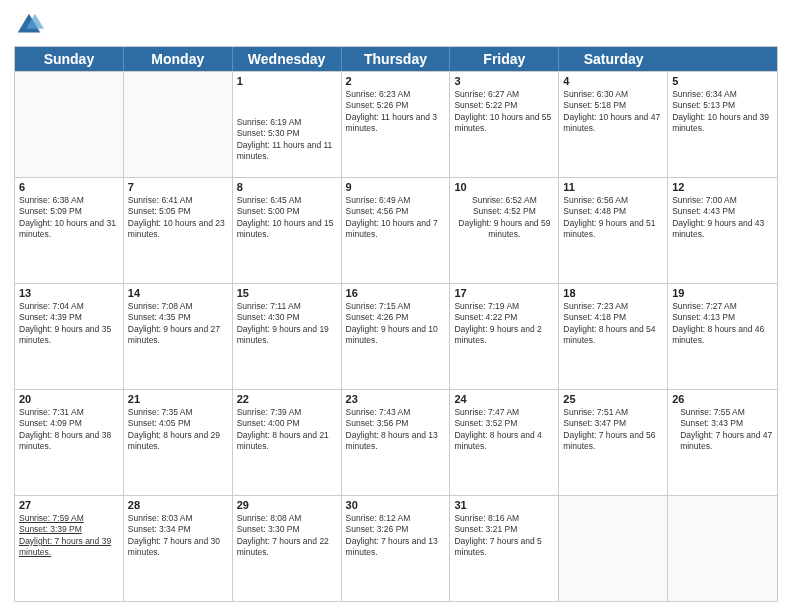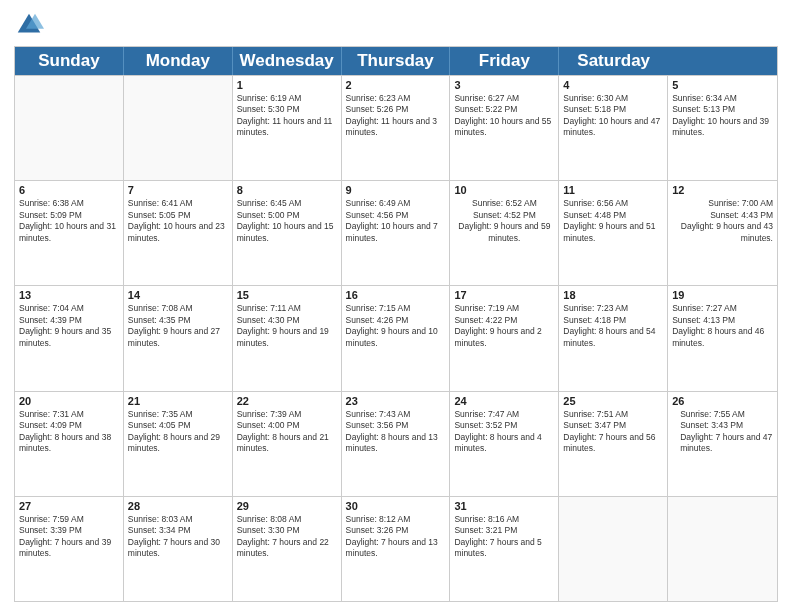--- a/index.html
+++ b/index.html
@@ -65,21 +65,21 @@
       flex-direction: column;
       border: 1px solid #ccc;
     }
     .cal-header {
       display: grid;
       grid-template-columns: repeat(7, 1fr);
       background: #2e6da4;
     }
     .cal-header-cell {
       color: #fff;
-      font-size: 17px;
+      font-size: 14px;
       font-weight: bold;
       text-align: center;
       padding: 4px 2px;
       border-right: 1px solid #5590c0;
     }
     .cal-header-cell:last-child { border-right: none; }
     .cal-body {
       flex: 1;
       display: flex;
       flex-direction: column;
@@ -143,21 +143,21 @@
         <div class="cal-header-cell">Thursday</div>
         <div class="cal-header-cell">Friday</div>
         <div class="cal-header-cell">Saturday</div>
       </div>
     <div class="cal-body">
     <div class="cal-row">
           <div class="cal-cell empty"></div>
           <div class="cal-cell empty"></div>
           <div class="cal-cell">
             <div class="cell-day">1</div>
-            <div class="cell-info" style="white-space: pre-line;">Sunrise: 6:19 AM
+            <div class="cell-info" style="white-space: pre-line; margin-top: 28px;">Sunrise: 6:19 AM
 Sunset: 5:30 PM
 Daylight: 11 hours and 11 minutes.</div>
           </div>
           <div class="cal-cell">
             <div class="cell-day">2</div>
             <div class="cell-info" style="white-space: pre-line;">Sunrise: 6:23 AM
 Sunset: 5:26 PM
 Daylight: 11 hours and 3 minutes.</div>
           </div>
           <div class="cal-cell">
@@ -211,21 +211,21 @@
 Daylight: 9 hours and 59 minutes.</div>
           </div>
           <div class="cal-cell">
             <div class="cell-day">11</div>
             <div class="cell-info" style="white-space: pre-line;">Sunrise: 6:56 AM
 Sunset: 4:48 PM
 Daylight: 9 hours and 51 minutes.</div>
           </div>
           <div class="cal-cell">
             <div class="cell-day">12</div>
-            <div class="cell-info" style="white-space: pre-line; text-align: right;">Sunrise: 7:00 AM
+            <div class="cell-info" style="white-space: pre-line;">Sunrise: 7:00 AM
 Sunset: 4:43 PM
 Daylight: 9 hours and 43 minutes.</div>
           </div>
         </div>
         <div class="cal-row">
           <div class="cal-cell">
             <div class="cell-day">13</div>
             <div class="cell-info" style="white-space: pre-line;">Sunrise: 7:04 AM
 Sunset: 4:39 PM
 Daylight: 9 hours and 35 minutes.</div>
@@ -307,21 +307,21 @@
           <div class="cal-cell">
             <div class="cell-day">26</div>
             <div class="cell-info" style="white-space: pre-line; margin-left: 8px;">Sunrise: 7:55 AM
 Sunset: 3:43 PM
 Daylight: 7 hours and 47 minutes.</div>
           </div>
         </div>
         <div class="cal-row">
           <div class="cal-cell">
             <div class="cell-day">27</div>
-            <div class="cell-info" style="white-space: pre-line;">Sunrise: 7:59 AM
+            <div class="cell-info" style="white-space: pre-line; text-decoration: underline;">Sunrise: 7:59 AM
 Sunset: 3:39 PM
 Daylight: 7 hours and 39 minutes.</div>
           </div>
           <div class="cal-cell">
             <div class="cell-day">28</div>
             <div class="cell-info" style="white-space: pre-line;">Sunrise: 8:03 AM
 Sunset: 3:34 PM
 Daylight: 7 hours and 30 minutes.</div>
           </div>
           <div class="cal-cell">

